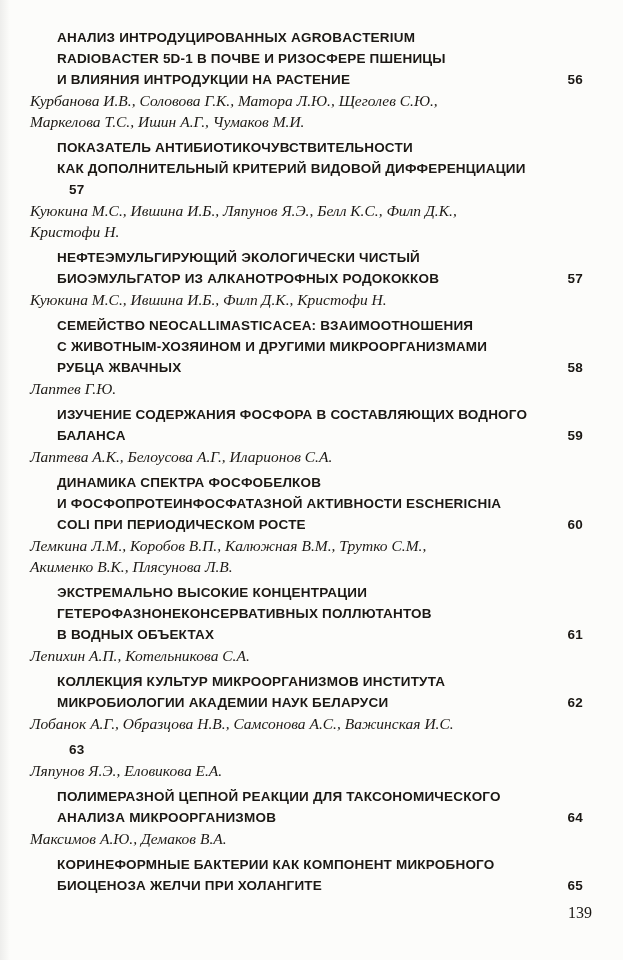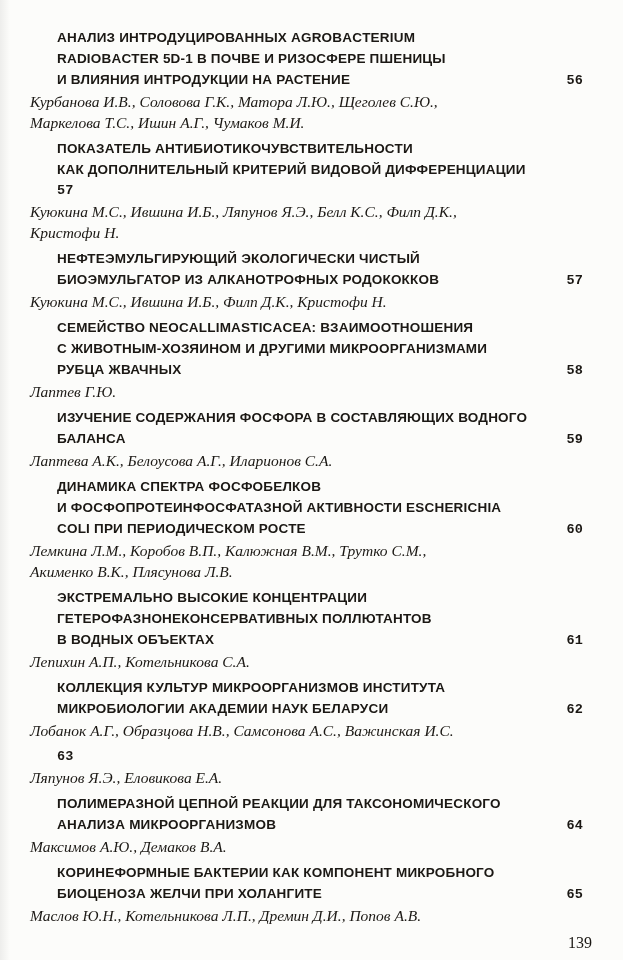--- a/index.html
+++ b/index.html
@@ -41,23 +41,24 @@
     padding-left: 27px;
     white-space: nowrap;
   }
   .title-line.with-page {
     display: flex;
     justify-content: space-between;
     align-items: baseline;
     gap: 28px;
   }
   .title-line .page-num {
-    font-family: Liberation Mono, monospace;
+    font-family: Liberation Sans, sans-serif;
     font-weight: 700;
     font-size: 13.5px;
+    margin-left: 12px;
   }
   .author-line {
     font-family: "Liberation Serif", serif;
     font-weight: 400;
     font-size: 15.5px;
     line-height: 21px;
     white-space: nowrap;
     font-style: italic;
   }
   .footer {
@@ -210,21 +211,18 @@
   </div>
 
   <div class="entry">
     <div class="title">
           <div class="title-line">КОРИНЕФОРМНЫЕ БАКТЕРИИ КАК КОМПОНЕНТ МИКРОБНОГО</div>
           <div class="title-line with-page">
             <span class="title-text">БИОЦЕНОЗА ЖЕЛЧИ ПРИ ХОЛАНГИТЕ</span>
             <span class="page-num">65</span>
           </div>
         </div>
-    <div class="authors">
-          <div class="author-line">Маслов Ю.Н., Котельникова Л.П., Дремин Д.И., Попов А.В.</div>
-        </div>
   </div>
 </div>
   <div class="footer">
     <span>139</span>
   </div>
 </div>
 
 </body></html>

